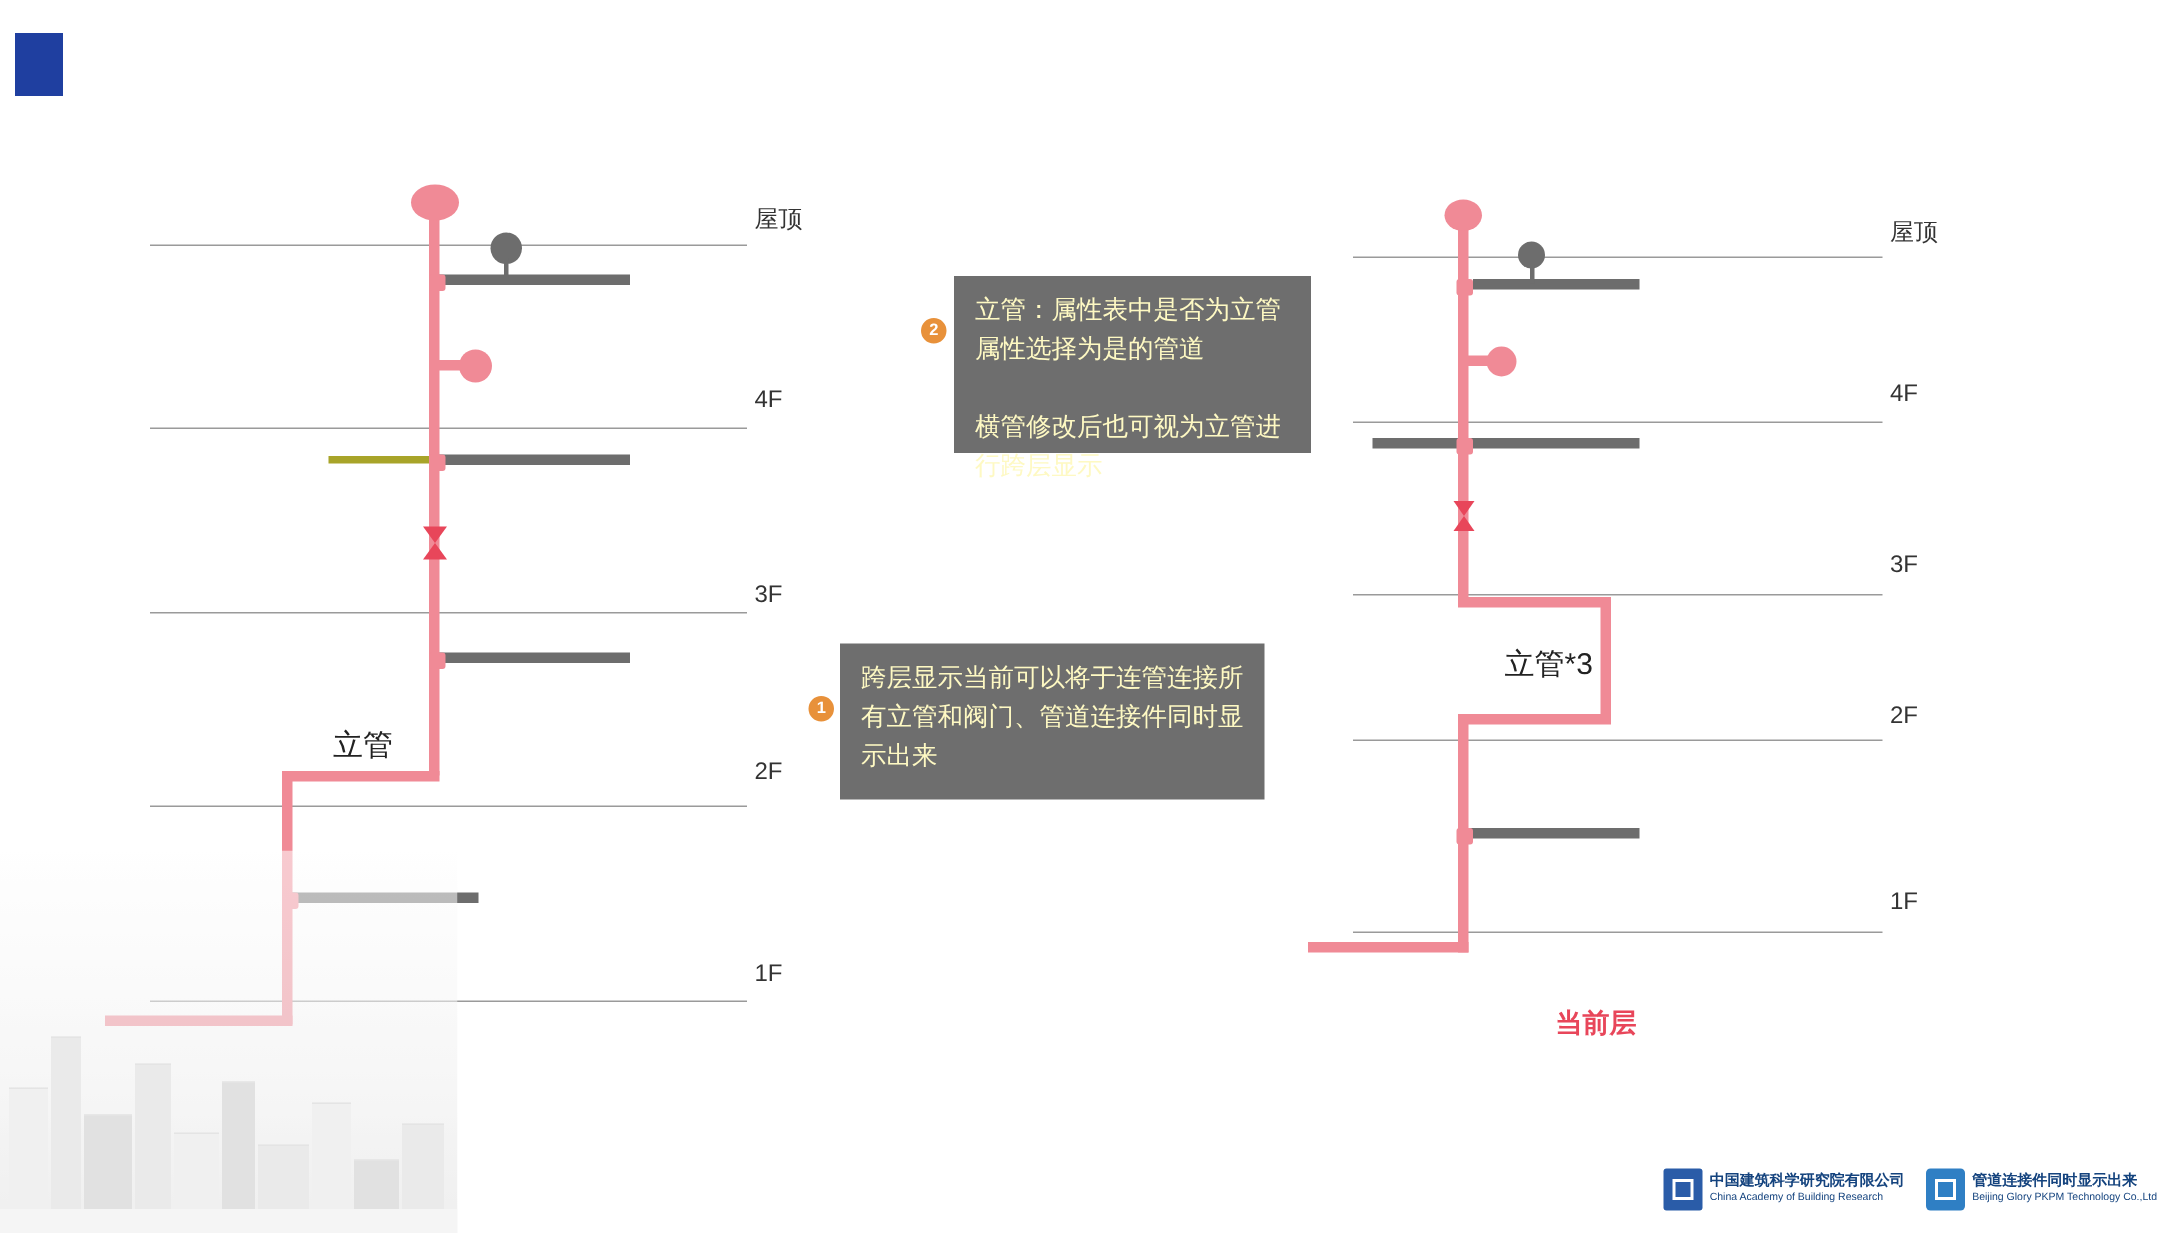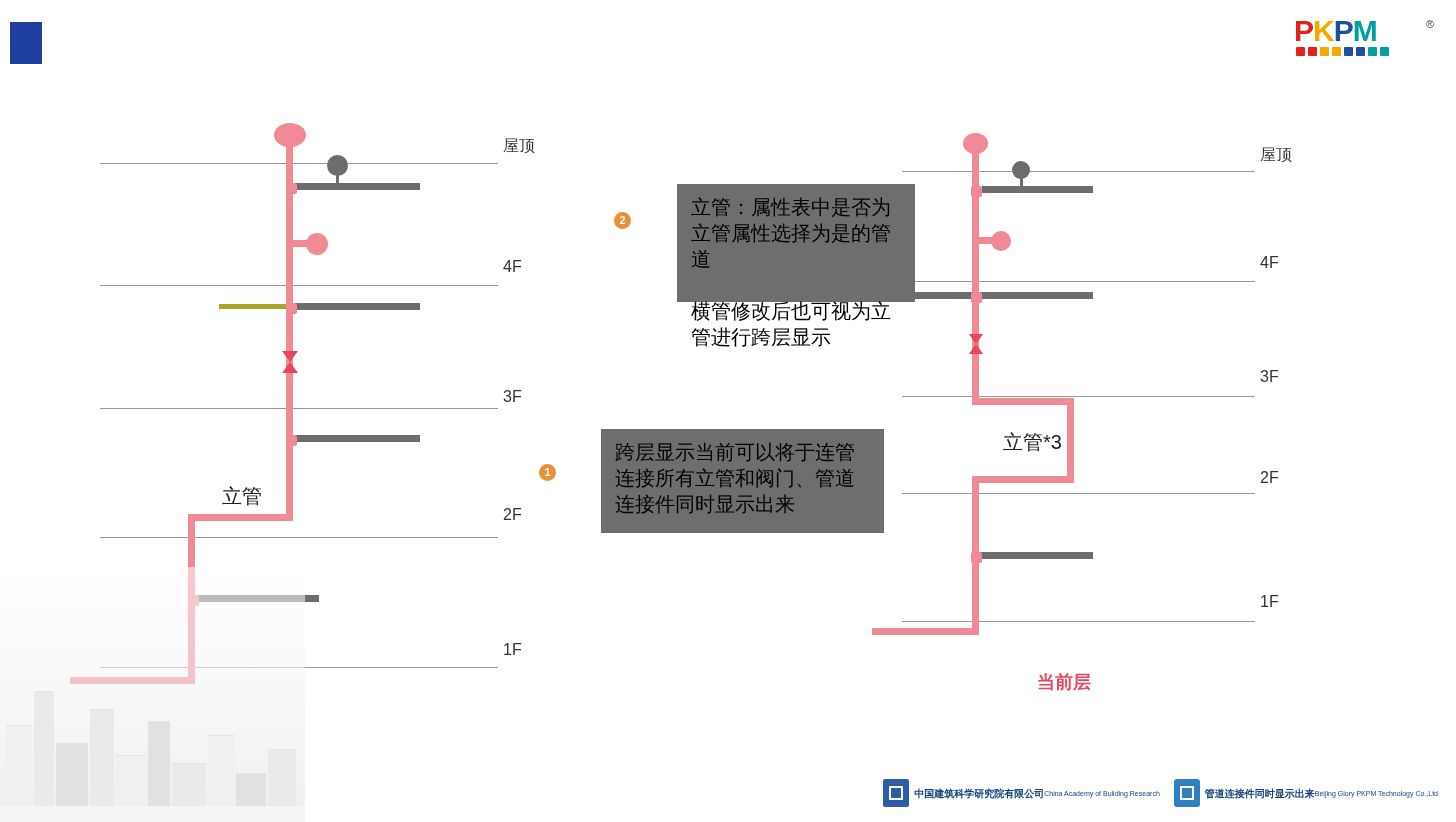--- a/index.html
+++ b/index.html
@@ -142,27 +142,26 @@
     font-size: 18px;
     color: #e8465a;
     font-weight: bold;
     white-space: nowrap;
   }
 
   
   .callout {
     position: absolute;
     background: #6e6e6e;
-    color: #000000;
-    font-size: 20px;
+    color: #fef9c3;
+    font-size: 17px;
     line-height: 26px;
     padding: 10px 14px;
     box-sizing: border-box;
     white-space: pre-line;
-    margin-left: 41px;
   }
   .bullet-num {
     position: absolute;
     width: 17px; height: 17px;
     border-radius: 50%;
     background: #e8913a;
     color: #fff;
     font-size: 11px;
     line-height: 17px;
     text-align: center;
@@ -224,20 +223,21 @@
   .f-mark:after {
     content: "";
     position: absolute;
     left: 6px; top: 7px;
     width: 14px; height: 14px;
     border: 2px solid #ffffff;
     box-sizing: border-box;
   }
   .f-names {
     display: flex;
+    flex-direction: column;
     line-height: 11px;
   }
   .f-cn {
     font-size: 10px;
     color: #14437e;
     font-weight: bold;
     white-space: nowrap;
   }
   .f-en {
     font-size: 7px;
@@ -245,29 +245,20 @@
     white-space: nowrap;
   }
 </style>
 </head>
 <body>
 
 <div class="slide">
 
   <div class="title-bar"></div>
 
-  <div class="logo">
-    <div class="logo-text">
-      <span style="color:#e2231a">P</span><span style="color:#f5a800">K</span><span style="color:#1d4fa0">P</span><span style="color:#00a0a0">M</span>
-    </div>
-    <div class="logo-r">®</div>
-    <div class="logo-dots">
-      <span style="background:#e2231a"></span><span style="background:#e2231a"></span><span style="background:#f5a800"></span><span style="background:#f5a800"></span><span style="background:#1d4fa0"></span><span style="background:#1d4fa0"></span><span style="background:#00a0a0"></span><span style="background:#00a0a0"></span>
-    </div>
-  </div>
 
   <div class="diagram" style="left:0;top:0;width:560px;height:760px;">
 
     <div class="floor-line" style="left:100px;top:163px;width:398px;"></div>
     <div class="floor-line" style="left:100px;top:285px;width:398px;"></div>
     <div class="floor-line" style="left:100px;top:408px;width:398px;"></div>
     <div class="floor-line" style="left:100px;top:537px;width:398px;"></div>
     <div class="floor-line" style="left:100px;top:667px;width:398px;"></div>
 
     <div class="floor-label" style="left:503px;top:136px;">屋顶</div>

